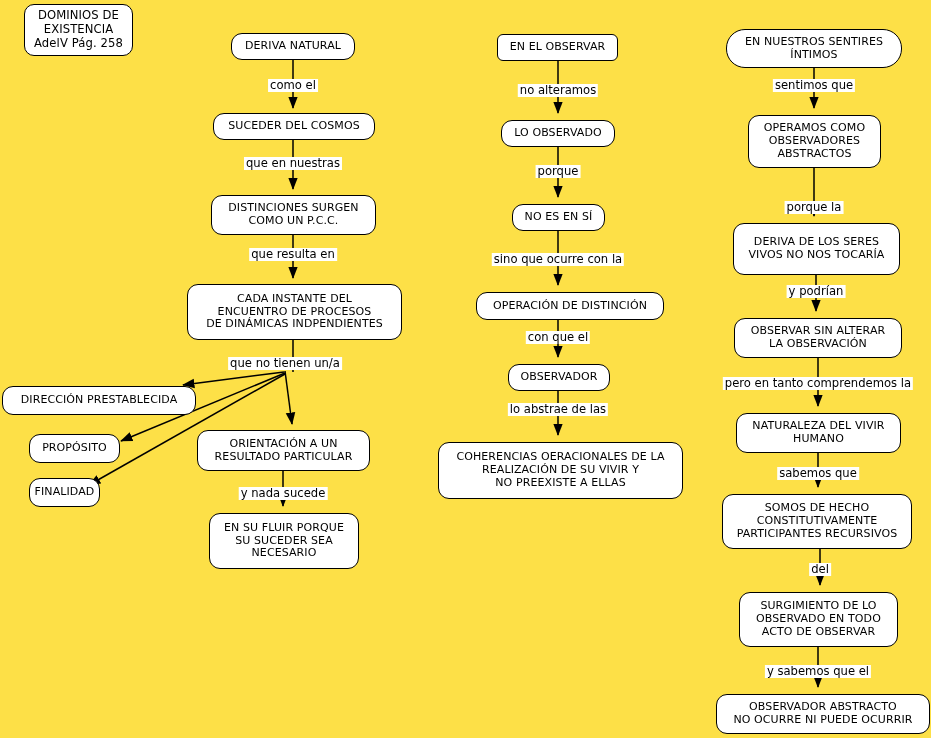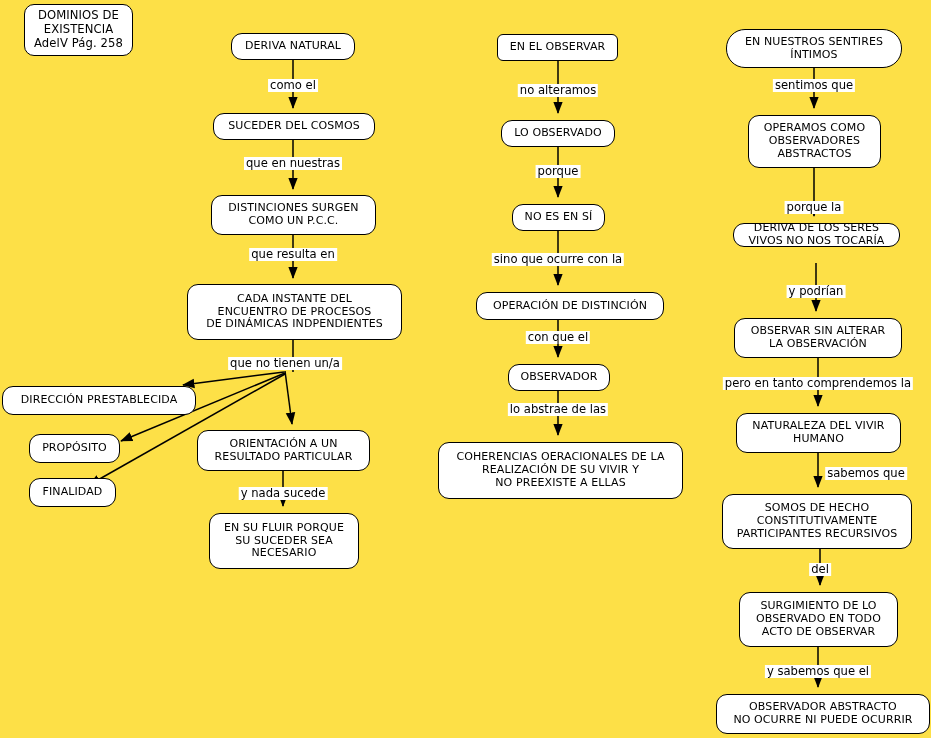--- a/index.html
+++ b/index.html
@@ -102,40 +102,40 @@
 AdelV Pág. 258</div>
       <div class="node" style="left: 231px; top: 33px; width: 124px; height: 27px;">DERIVA NATURAL</div>
       <div class="node" style="left: 213px; top: 113px; width: 162px; height: 27px;">SUCEDER DEL COSMOS</div>
       <div class="node" style="left: 211px; top: 195px; width: 165px; height: 40px;">DISTINCIONES SURGEN
 COMO UN P.C.C.</div>
       <div class="node" style="left: 187px; top: 284px; width: 215px; height: 56px;">CADA INSTANTE DEL
 ENCUENTRO DE PROCESOS
 DE DINÁMICAS INDPENDIENTES</div>
       <div class="node" style="left: 2px; top: 386px; width: 194px; height: 29px;">DIRECCIÓN PRESTABLECIDA</div>
       <div class="node" style="left: 29px; top: 434px; width: 91px; height: 29px;">PROPÓSITO</div>
-      <div class="node" style="left: 29px; top: 478px; width: 87px; height: 29px;">FINALIDAD</div>
+      <div class="node" style="left: 29px; top: 478px; width: 71px; height: 29px;">FINALIDAD</div>
       <div class="node" style="left: 197px; top: 430px; width: 173px; height: 41px;">ORIENTACIÓN A UN
 RESULTADO PARTICULAR</div>
       <div class="node" style="left: 209px; top: 513px; width: 150px; height: 56px;">EN SU FLUIR PORQUE
 SU SUCEDER SEA
 NECESARIO</div>
       <div class="node" style="left: 497px; top: 34px; width: 121px; height: 27px; border-radius: 6px;">EN EL OBSERVAR</div>
       <div class="node" style="left: 501px; top: 120px; width: 114px; height: 27px;">LO OBSERVADO</div>
       <div class="node" style="left: 512px; top: 204px; width: 93px; height: 27px;">NO ES EN SÍ</div>
       <div class="node" style="left: 465px; top: 292px; width: 188px; height: 28px; margin-left: 11px;">OPERACIÓN DE DISTINCIÓN</div>
       <div class="node" style="left: 508px; top: 364px; width: 102px; height: 27px;">OBSERVADOR</div>
       <div class="node" style="left: 438px; top: 442px; width: 245px; height: 57px;">COHERENCIAS OERACIONALES DE LA
 REALIZACIÓN DE SU VIVIR Y
 NO PREEXISTE A ELLAS</div>
       <div class="node" style="left: 726px; top: 29px; width: 176px; height: 39px; border-radius: 19px;">EN NUESTROS SENTIRES
 ÍNTIMOS</div>
       <div class="node" style="left: 748px; top: 115px; width: 133px; height: 53px;">OPERAMOS COMO
 OBSERVADORES
 ABSTRACTOS</div>
-      <div class="node" style="left: 733px; top: 223px; width: 167px; height: 24px;">DERIVA DE LOS SERES
+      <div class="node" style="left: 733px; top: 223px; width: 167px; height: 52px;">DERIVA DE LOS SERES
 VIVOS NO NOS TOCARÍA</div>
       <div class="node" style="left: 734px; top: 318px; width: 168px; height: 40px;">OBSERVAR SIN ALTERAR
 LA OBSERVACIÓN</div>
       <div class="node" style="left: 736px; top: 413px; width: 165px; height: 40px;">NATURALEZA DEL VIVIR
 HUMANO</div>
       <div class="node" style="left: 722px; top: 494px; width: 190px; height: 55px;">SOMOS DE HECHO
 CONSTITUTIVAMENTE
 PARTICIPANTES RECURSIVOS</div>
       <div class="node" style="left: 739px; top: 592px; width: 159px; height: 55px;">SURGIMIENTO DE LO
 OBSERVADO EN TODO
@@ -151,18 +151,18 @@
       <div class="link-label" style="left: 283px; top: 487px;">y nada sucede</div>
       <div class="link-label" style="left: 558px; top: 84px;">no alteramos</div>
       <div class="link-label" style="left: 558px; top: 165px;">porque</div>
       <div class="link-label" style="left: 558px; top: 253px;">sino que ocurre con la</div>
       <div class="link-label" style="left: 558px; top: 331px;">con que el</div>
       <div class="link-label" style="left: 558px; top: 403px;">lo abstrae de las</div>
       <div class="link-label" style="left: 814px; top: 79px;">sentimos que</div>
       <div class="link-label" style="left: 814px; top: 201px;">porque la</div>
       <div class="link-label" style="left: 816px; top: 285px;">y podrían</div>
       <div class="link-label" style="left: 818px; top: 377px;">pero en tanto comprendemos la</div>
-      <div class="link-label" style="left: 818px; top: 467px; margin-left: 48px;">sabemos que</div>
+      <div class="link-label" style="left: 818px; top: 467px;">sabemos que</div>
       <div class="link-label" style="left: 820px; top: 563px;">del</div>
       <div class="link-label" style="left: 818px; top: 665px;">y sabemos que el</div>
     </div>
 
 </div>
 
 </body></html>

